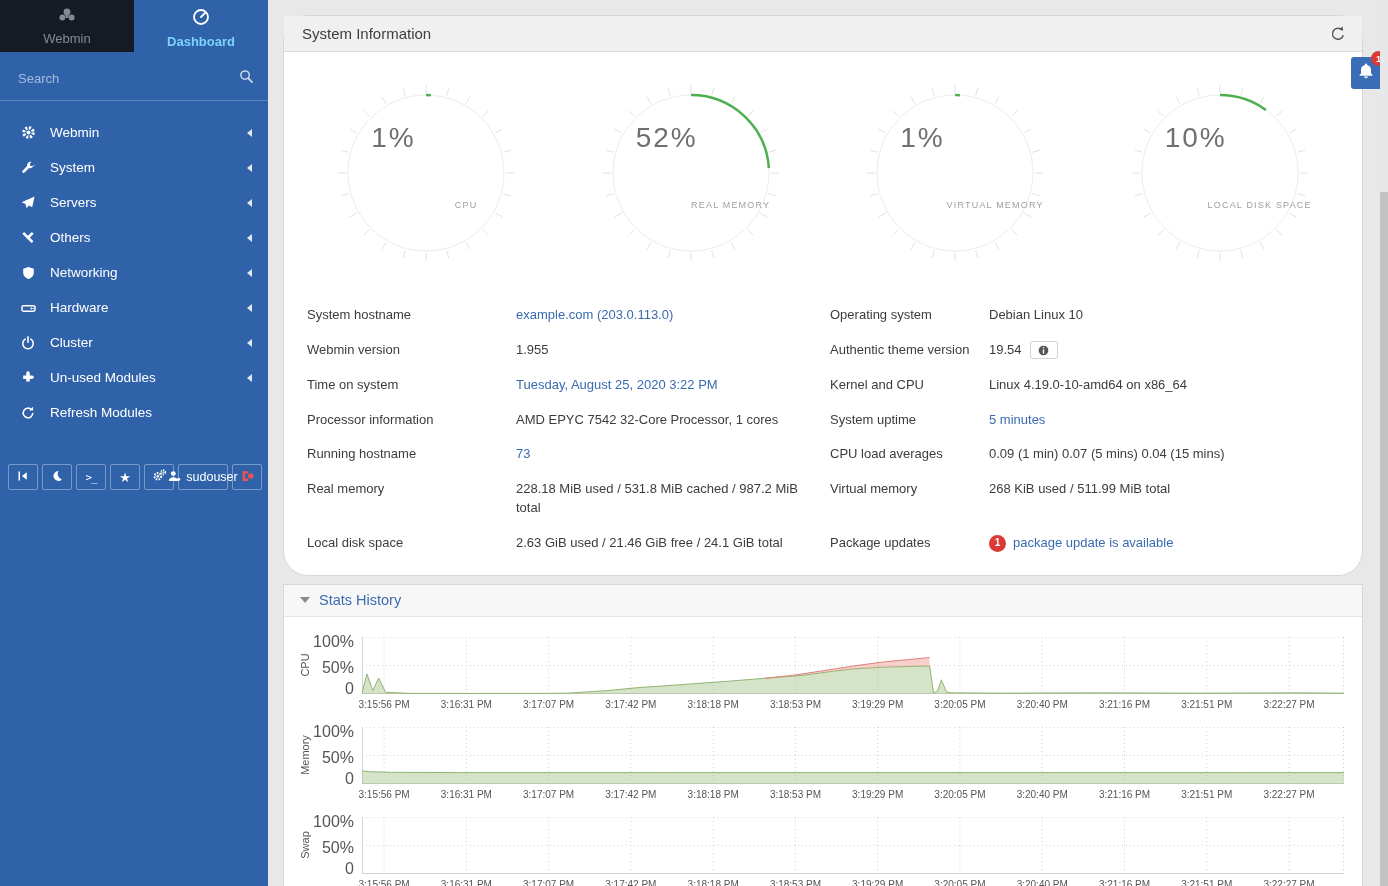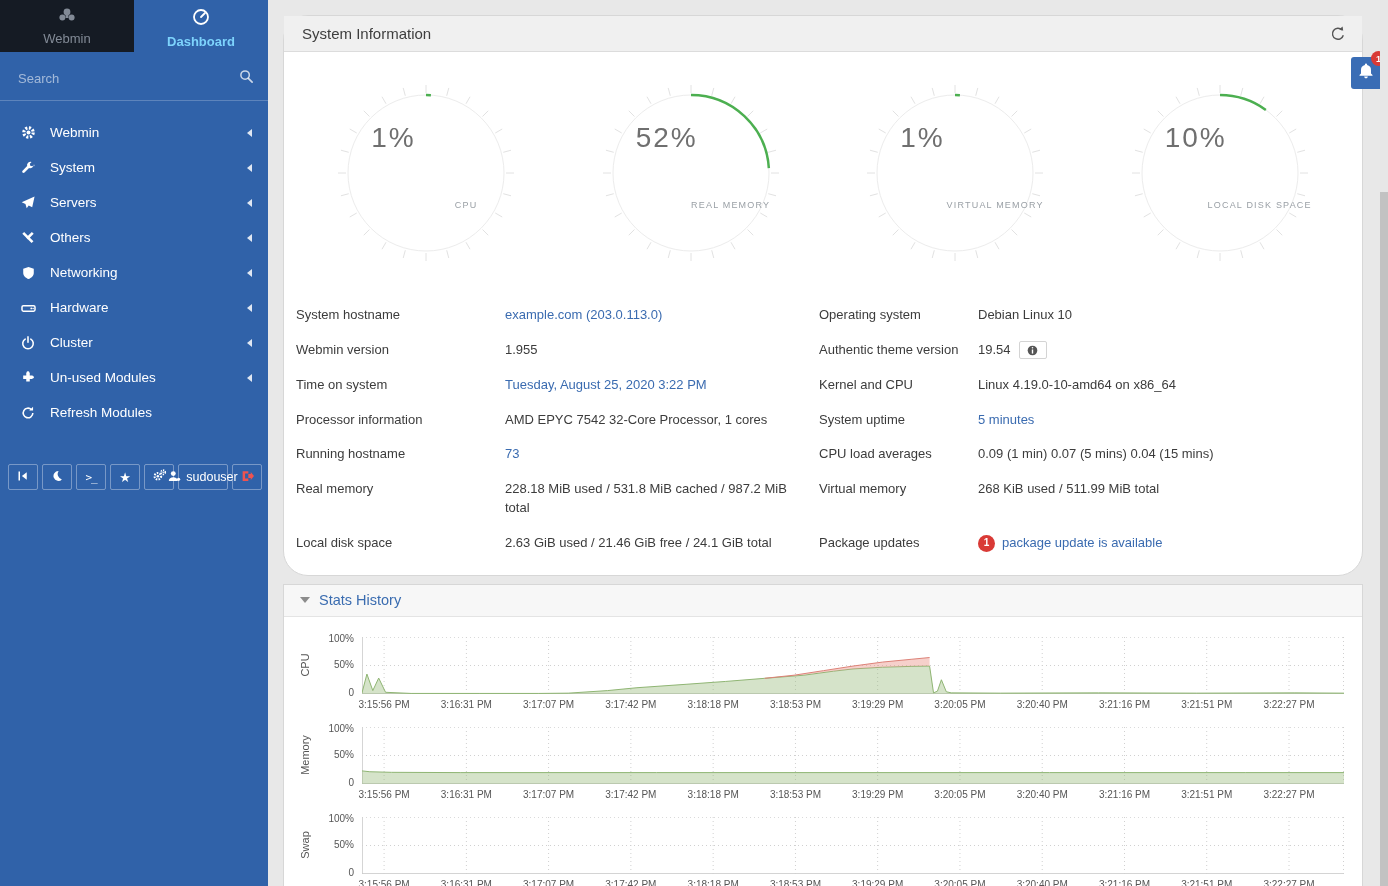--- a/index.html
+++ b/index.html
@@ -34,36 +34,36 @@
   .panel-title { font-size:15px; color:#3e3e3e; flex:1; }
   .refresh-btn { cursor:pointer; display:flex; align-items:center; }
 
   
   .gauges { display:flex; justify-content:space-around; padding:26px 10px 6px 10px; }
   .gauge { position:relative; width:190px; height:190px; }
   .gauge-value { position:absolute; left:21%; top:23%; font-size:28px; color:#6f6f6f; letter-spacing:2px; }
   .gauge-label { position:absolute; left:71%; top:64%; transform:translateX(-50%); font-size:9px; letter-spacing:1.2px; color:#9aa0a6; white-space:nowrap; }
 
   
-  .info-grid { display:grid; grid-template-columns:209px 314px 159px 1fr; padding:24px 18px 14px 12px; font-size:13px; color:#3c3c3c; }
+  .info-grid { display:grid; grid-template-columns:209px 314px 159px 1fr; padding:24px 18px 14px 23px; font-size:13px; color:#3c3c3c; }
   .info-grid > div { padding:8px 12px 8px 0; line-height:1.45; }
   .cell-link { color:#3a6bb0; cursor:pointer; }
   .info-badge { display:inline-flex; align-items:center; justify-content:center; width:28px; height:18px; border:1px solid #d4d4d4; background:#fff; border-radius:2px; margin-left:8px; vertical-align:middle; cursor:pointer; }
   .count-badge { display:inline-flex; align-items:center; justify-content:center; width:17px; height:17px; border-radius:50%; background:#d93a36; color:#fff; font-size:10px; font-weight:bold; margin-right:7px; vertical-align:middle; }
 
   
   .panel-stats { margin-top:8px; height:339px; }
   .stats-header { height:32px; background:#f7f7f7; border-bottom:1px solid #e4e4e4; display:flex; align-items:center; padding:0 16px; gap:9px; cursor:pointer; }
   .caret-down { width:0; height:0; border-left:5px solid transparent; border-right:5px solid transparent; border-top:6px solid #8c8c8c; }
   .stats-title { font-size:14.5px; color:#3a6cb0; }
   .charts { padding:20px 18px 0 10px; }
   .chart-row { display:flex; margin-bottom:13px; }
   .chart-axis-title { width:22px; display:flex; align-items:center; justify-content:center; height:57px; }
   .chart-axis-title span { transform:rotate(-90deg); font-size:11px; color:#555; white-space:nowrap; }
-  .chart-yticks { position:relative; width:46px; height:57px; font-size:10px; color:#555; }
+  .chart-yticks { position:relative; width:46px; height:57px; font-size:16px; color:#555; }
   .chart-yticks span { position:absolute; right:8px; }
   .yt-0 { top:-4px; } .yt-1 { top:50%; margin-top:-6px; } .yt-2 { bottom:-4px; }
   .chart-plot-wrap { flex:1; }
   .chart-plot { position:relative; height:57px; }
   .chart-plot svg { position:absolute; inset:0; width:100%; height:100%; }
   .chart-xlabels { position:relative; height:20px; }
   .chart-xlabels span { position:absolute; top:5px; transform:translateX(-50%); font-size:10px; color:#555; white-space:nowrap; }
 
   
   .bell-btn { position:absolute; right:8px; top:57px; width:29px; height:32px; background:#3a6db5; border-radius:3px 0 0 3px; display:flex; align-items:center; justify-content:center; cursor:pointer; }

